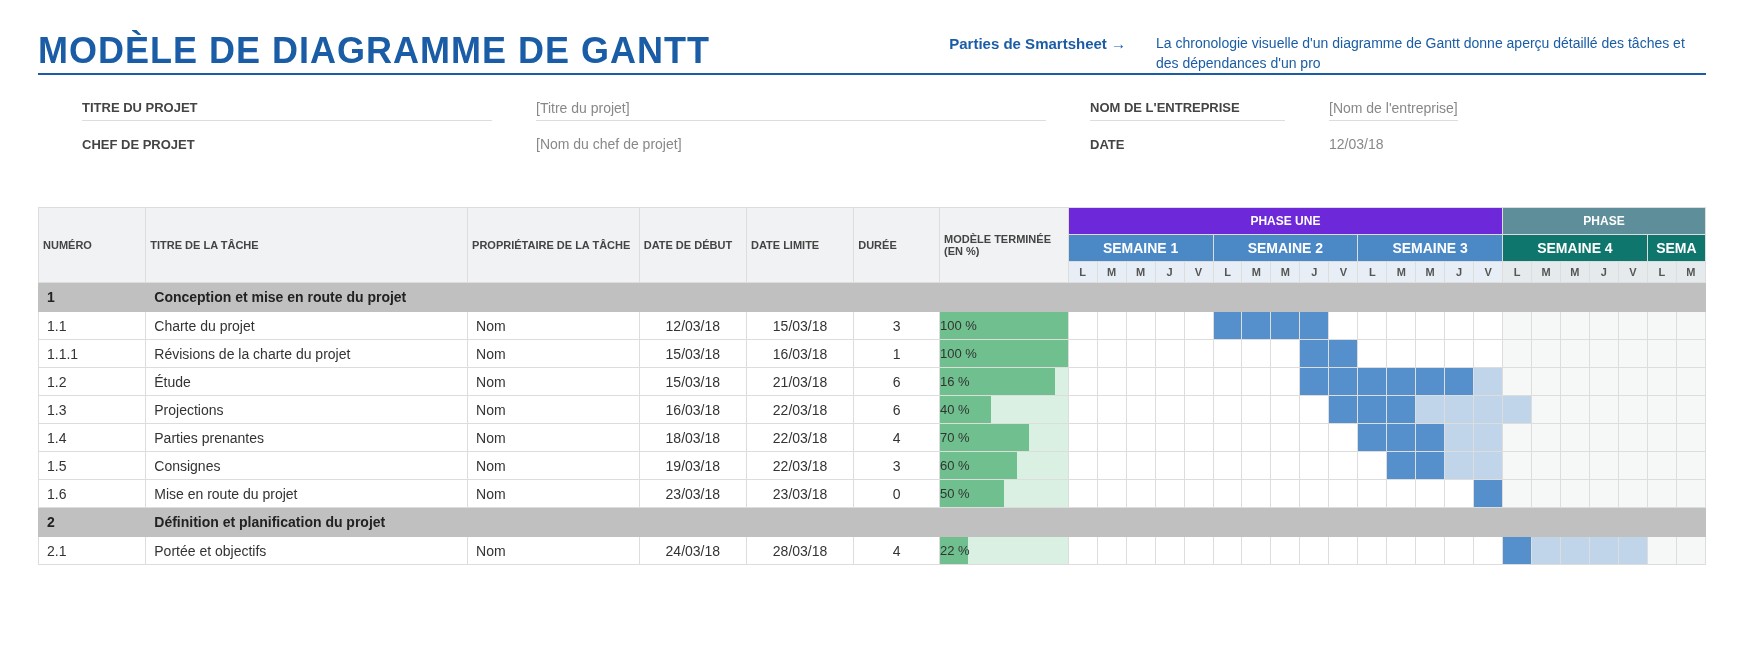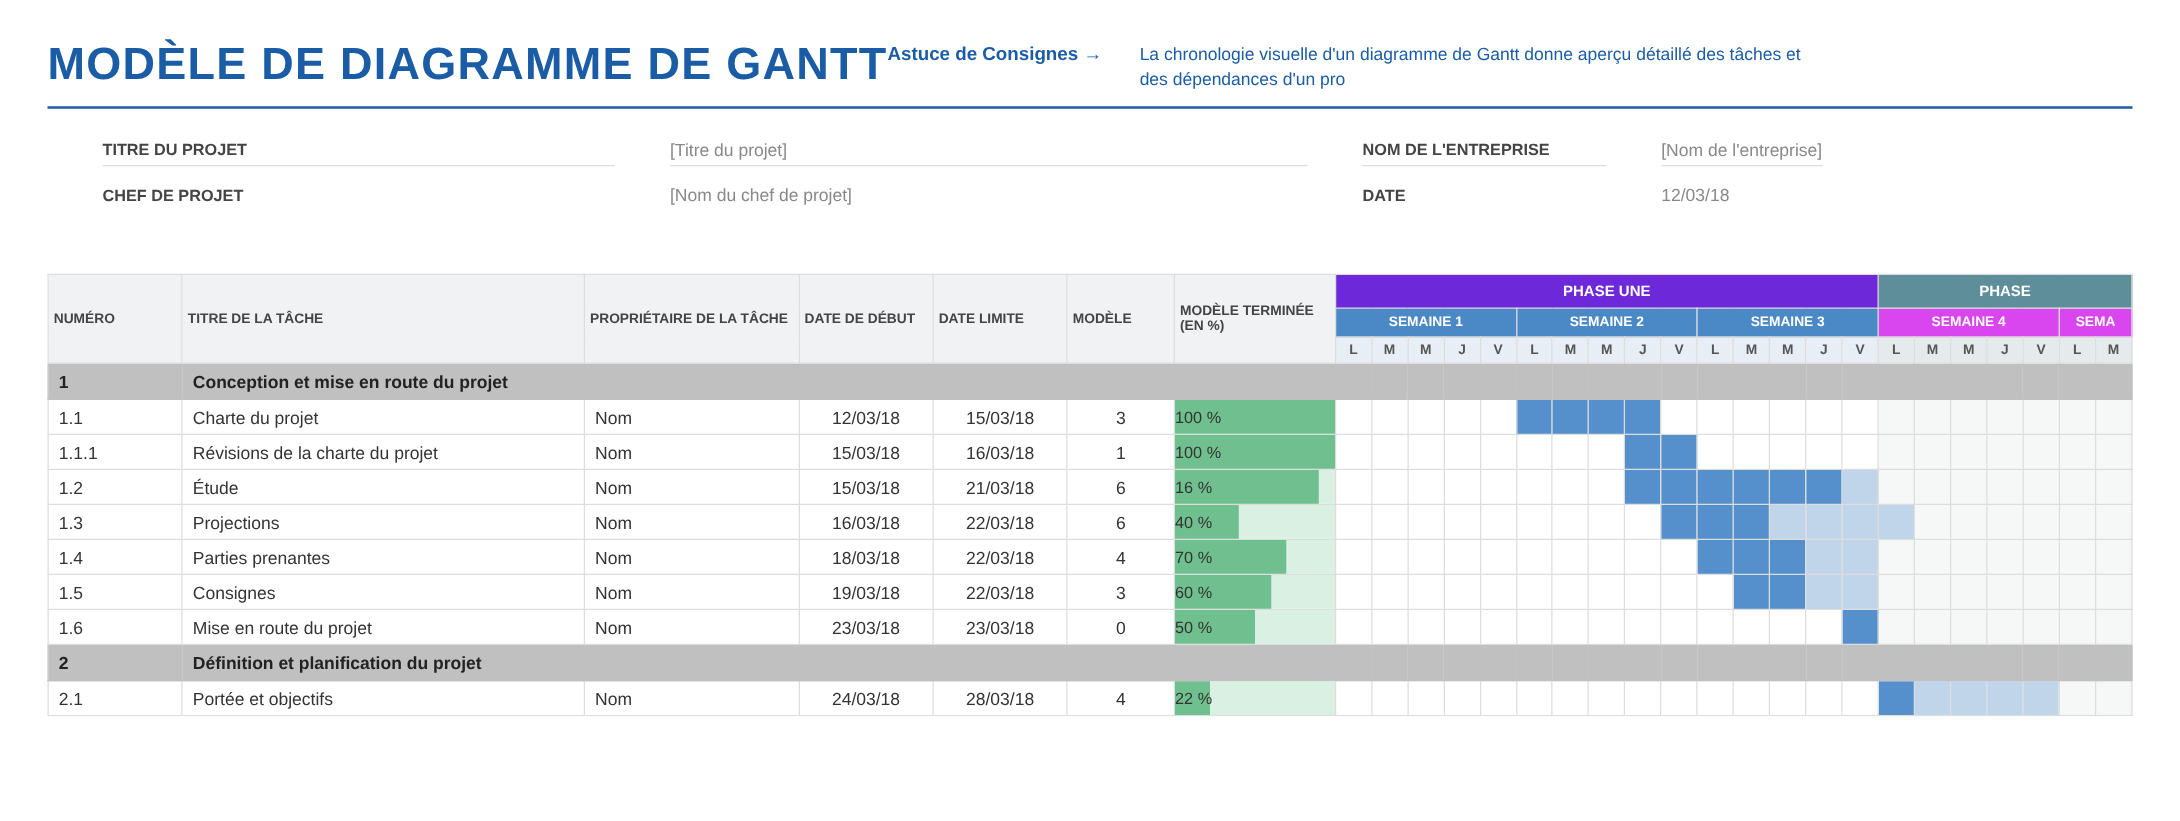--- a/index.html
+++ b/index.html
@@ -1,20 +1,20 @@
 <!DOCTYPE html>
 <html><head>
 <meta charset="utf-8">
 <style>
 * { margin: 0; padding: 0; box-sizing: border-box; }
 body { font-family: Arial, Helvetica, sans-serif; background: #fff; width: 1744px; overflow: hidden; }
 .container { padding: 30px 38px 0 38px; }
 
 
-.header { display: flex; align-items: flex-start; border-bottom: 2px solid #1a5da6; padding-bottom: 12px; margin-bottom: 20px; }
+.header { display: flex; justify-content: space-between; align-items: flex-start; border-bottom: 2px solid #1a5da6; margin-bottom: 20px; }
 .title { font-size: 36px; font-weight: 700; color: #1a5da6; letter-spacing: 1px; }
 .tip { display: flex; gap: 30px; padding-top: 4px; }
 .tip-label { font-size: 15px; font-weight: 700; color: #1a5da6; line-height: 1.3; min-width: 120px; }
 .tip-text { font-size: 14px; color: #1a5da6; line-height: 1.4; max-width: 550px; }
 
 
 .meta { display: flex; margin-bottom: 50px; }
 .meta-col { display: flex; flex-direction: column; gap: 10px; margin-left: 44px; }
 .meta-col.labels1 { width: 410px; }
 .meta-col.values1 { width: 510px; }
@@ -24,23 +24,23 @@
 .meta-value { font-size: 14px; color: #888; }
 .meta-underline { border-bottom: 1px solid #ddd; }
 
 
 .gantt { border-collapse: collapse; width: 100%; table-layout: fixed; }
 .gantt th, .gantt td { border: 1px solid #ddd; }
 .gantt .left-th { background: #f1f2f3; font-size: 11px; font-weight: 700; color: #444; text-align: left; padding: 6px 4px; vertical-align: middle; }
 .phase-th { font-size: 12px; font-weight: 700; color: #fff; text-align: center; padding: 6px 0; }
 .phase1 { background: #6d28d9; }
 .phase2 { background: #5e8e99; }
-.week-th { font-size: 11px; font-weight: 700; color: #fff; text-align: center; padding: 5px 0; }
+.week-th { font-size: 14px; font-weight: 700; color: #fff; text-align: center; padding: 5px 0; }
 .week-p1 { background: #4a88c6; }
-.week-p2 { background: #d946ef; margin-left: 44px; }
+.week-p2 { background: #0f766e; margin-left: 44px; }
 .day-th { font-size: 11px; font-weight: 700; text-align: center; padding: 4px 0; }
 .day-p1 { background: #e8eef5; color: #555; }
 .day-p2 { background: #e5ebec; color: #555; }
 
 .col-num { width: 100px; }
 .col-title { width: 300px; }
 .col-owner { width: 160px; }
 .col-start { width: 100px; }
 .col-end { width: 100px; }
 .col-dur { width: 80px; }
@@ -63,21 +63,21 @@
 .bar-dark { background: #5590cc !important; }
 .bar-light { background: #c0d4ea !important; }
 </style>
 </head>
 <body>
 
 <div class="container">
   <div class="header">
     <div class="title">MODÈLE DE DIAGRAMME DE GANTT</div>
     <div class="tip">
-      <div class="tip-label">Astuce de Consignes →</div>
+      <div class="tip-label">Parties de Smartsheet →</div>
       <div class="tip-text">La chronologie visuelle d'un diagramme de Gantt donne aperçu détaillé des tâches et des dépendances d'un pro</div>
     </div>
   </div>
 
   <div class="meta">
     <div class="meta-col labels1">
       <div class="meta-row meta-underline">
           <span class="meta-label">TITRE DU PROJET</span>
         </div>
       <div class="meta-row">
@@ -142,21 +142,21 @@
         <col class="col-day">
         <col class="col-day">
       </colgroup>
     <thead id="gantt-head">
         <tr>
           <th rowspan="3" class="left-th">NUMÉRO</th>
           <th rowspan="3" class="left-th">TITRE DE LA TÂCHE</th>
           <th rowspan="3" class="left-th">PROPRIÉTAIRE DE LA TÂCHE</th>
           <th rowspan="3" class="left-th">DATE DE DÉBUT</th>
           <th rowspan="3" class="left-th">DATE LIMITE</th>
-          <th rowspan="3" class="left-th">MODÈLE</th>
+          <th rowspan="3" class="left-th">DURÉE</th>
           <th rowspan="3" class="left-th">MODÈLE TERMINÉE (EN %)</th>
           <th colspan="15" class="phase-th phase1">PHASE UNE</th>
           <th colspan="7" class="phase-th phase2">PHASE</th>
         </tr>
         <tr>
           <th colspan="5" class="week-th week-p1">SEMAINE 1</th>
           <th colspan="5" class="week-th week-p1">SEMAINE 2</th>
           <th colspan="5" class="week-th week-p1">SEMAINE 3</th>
           <th colspan="5" class="week-th week-p2">SEMAINE 4</th>
           <th colspan="2" class="week-th week-p2">SEMA</th>

